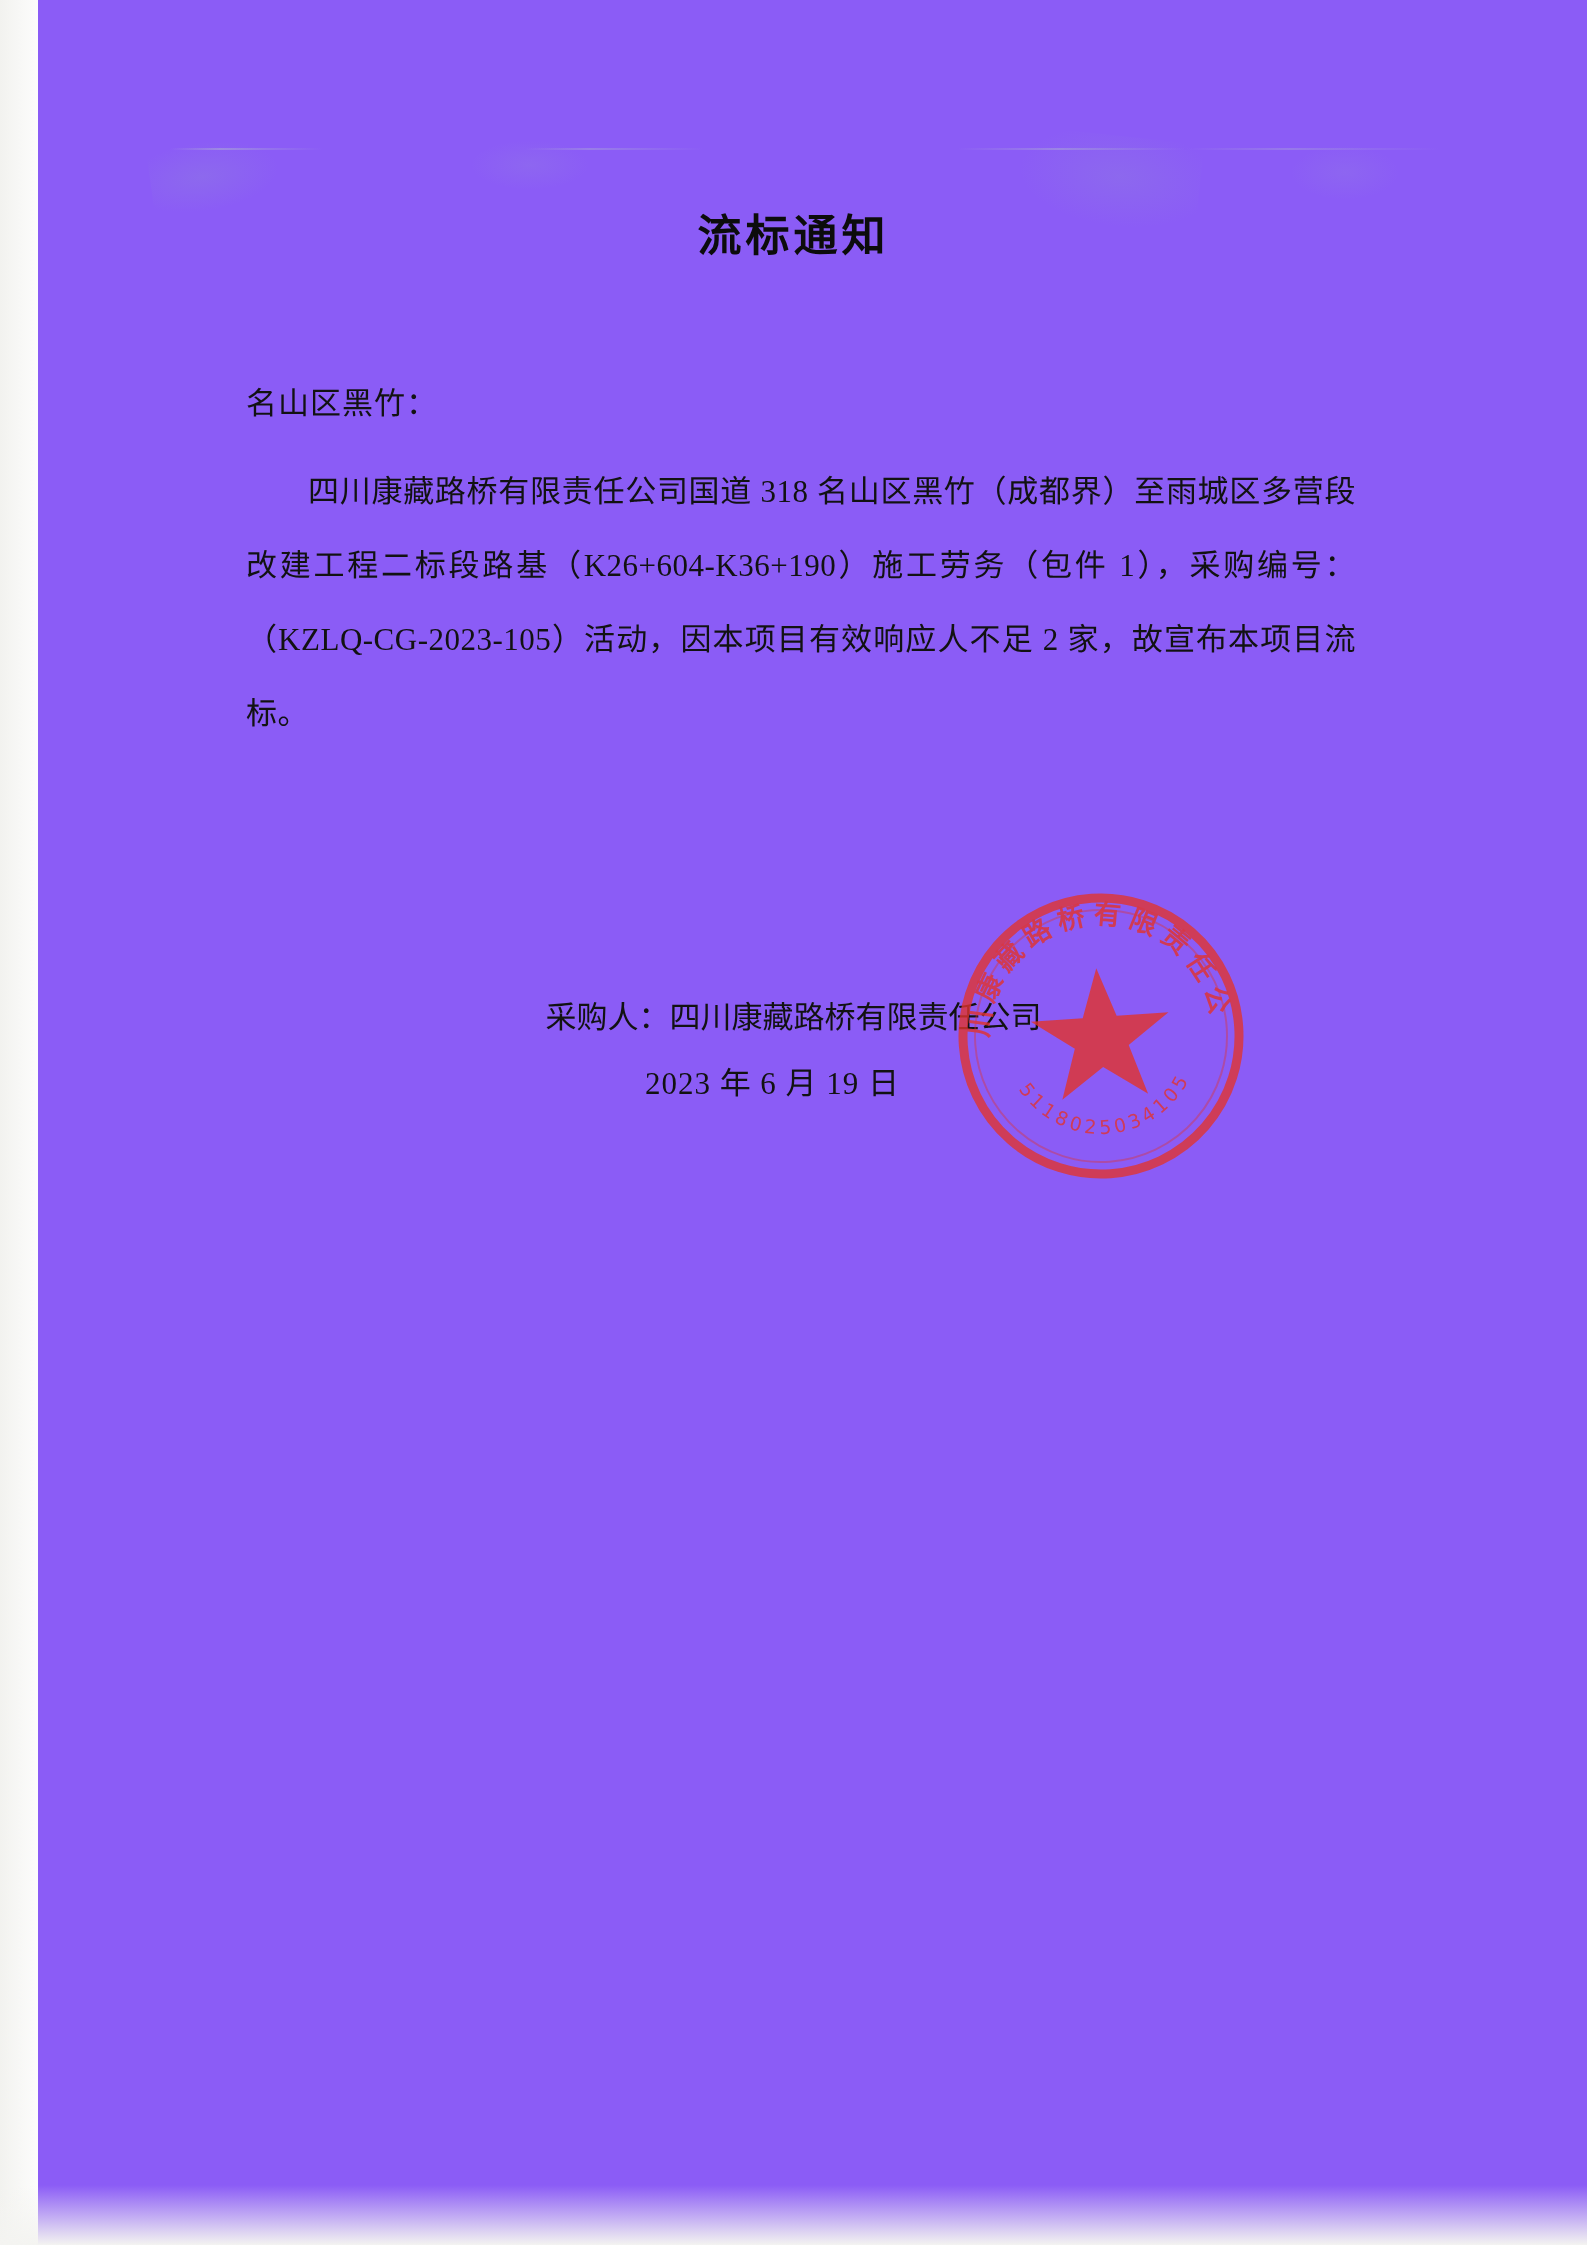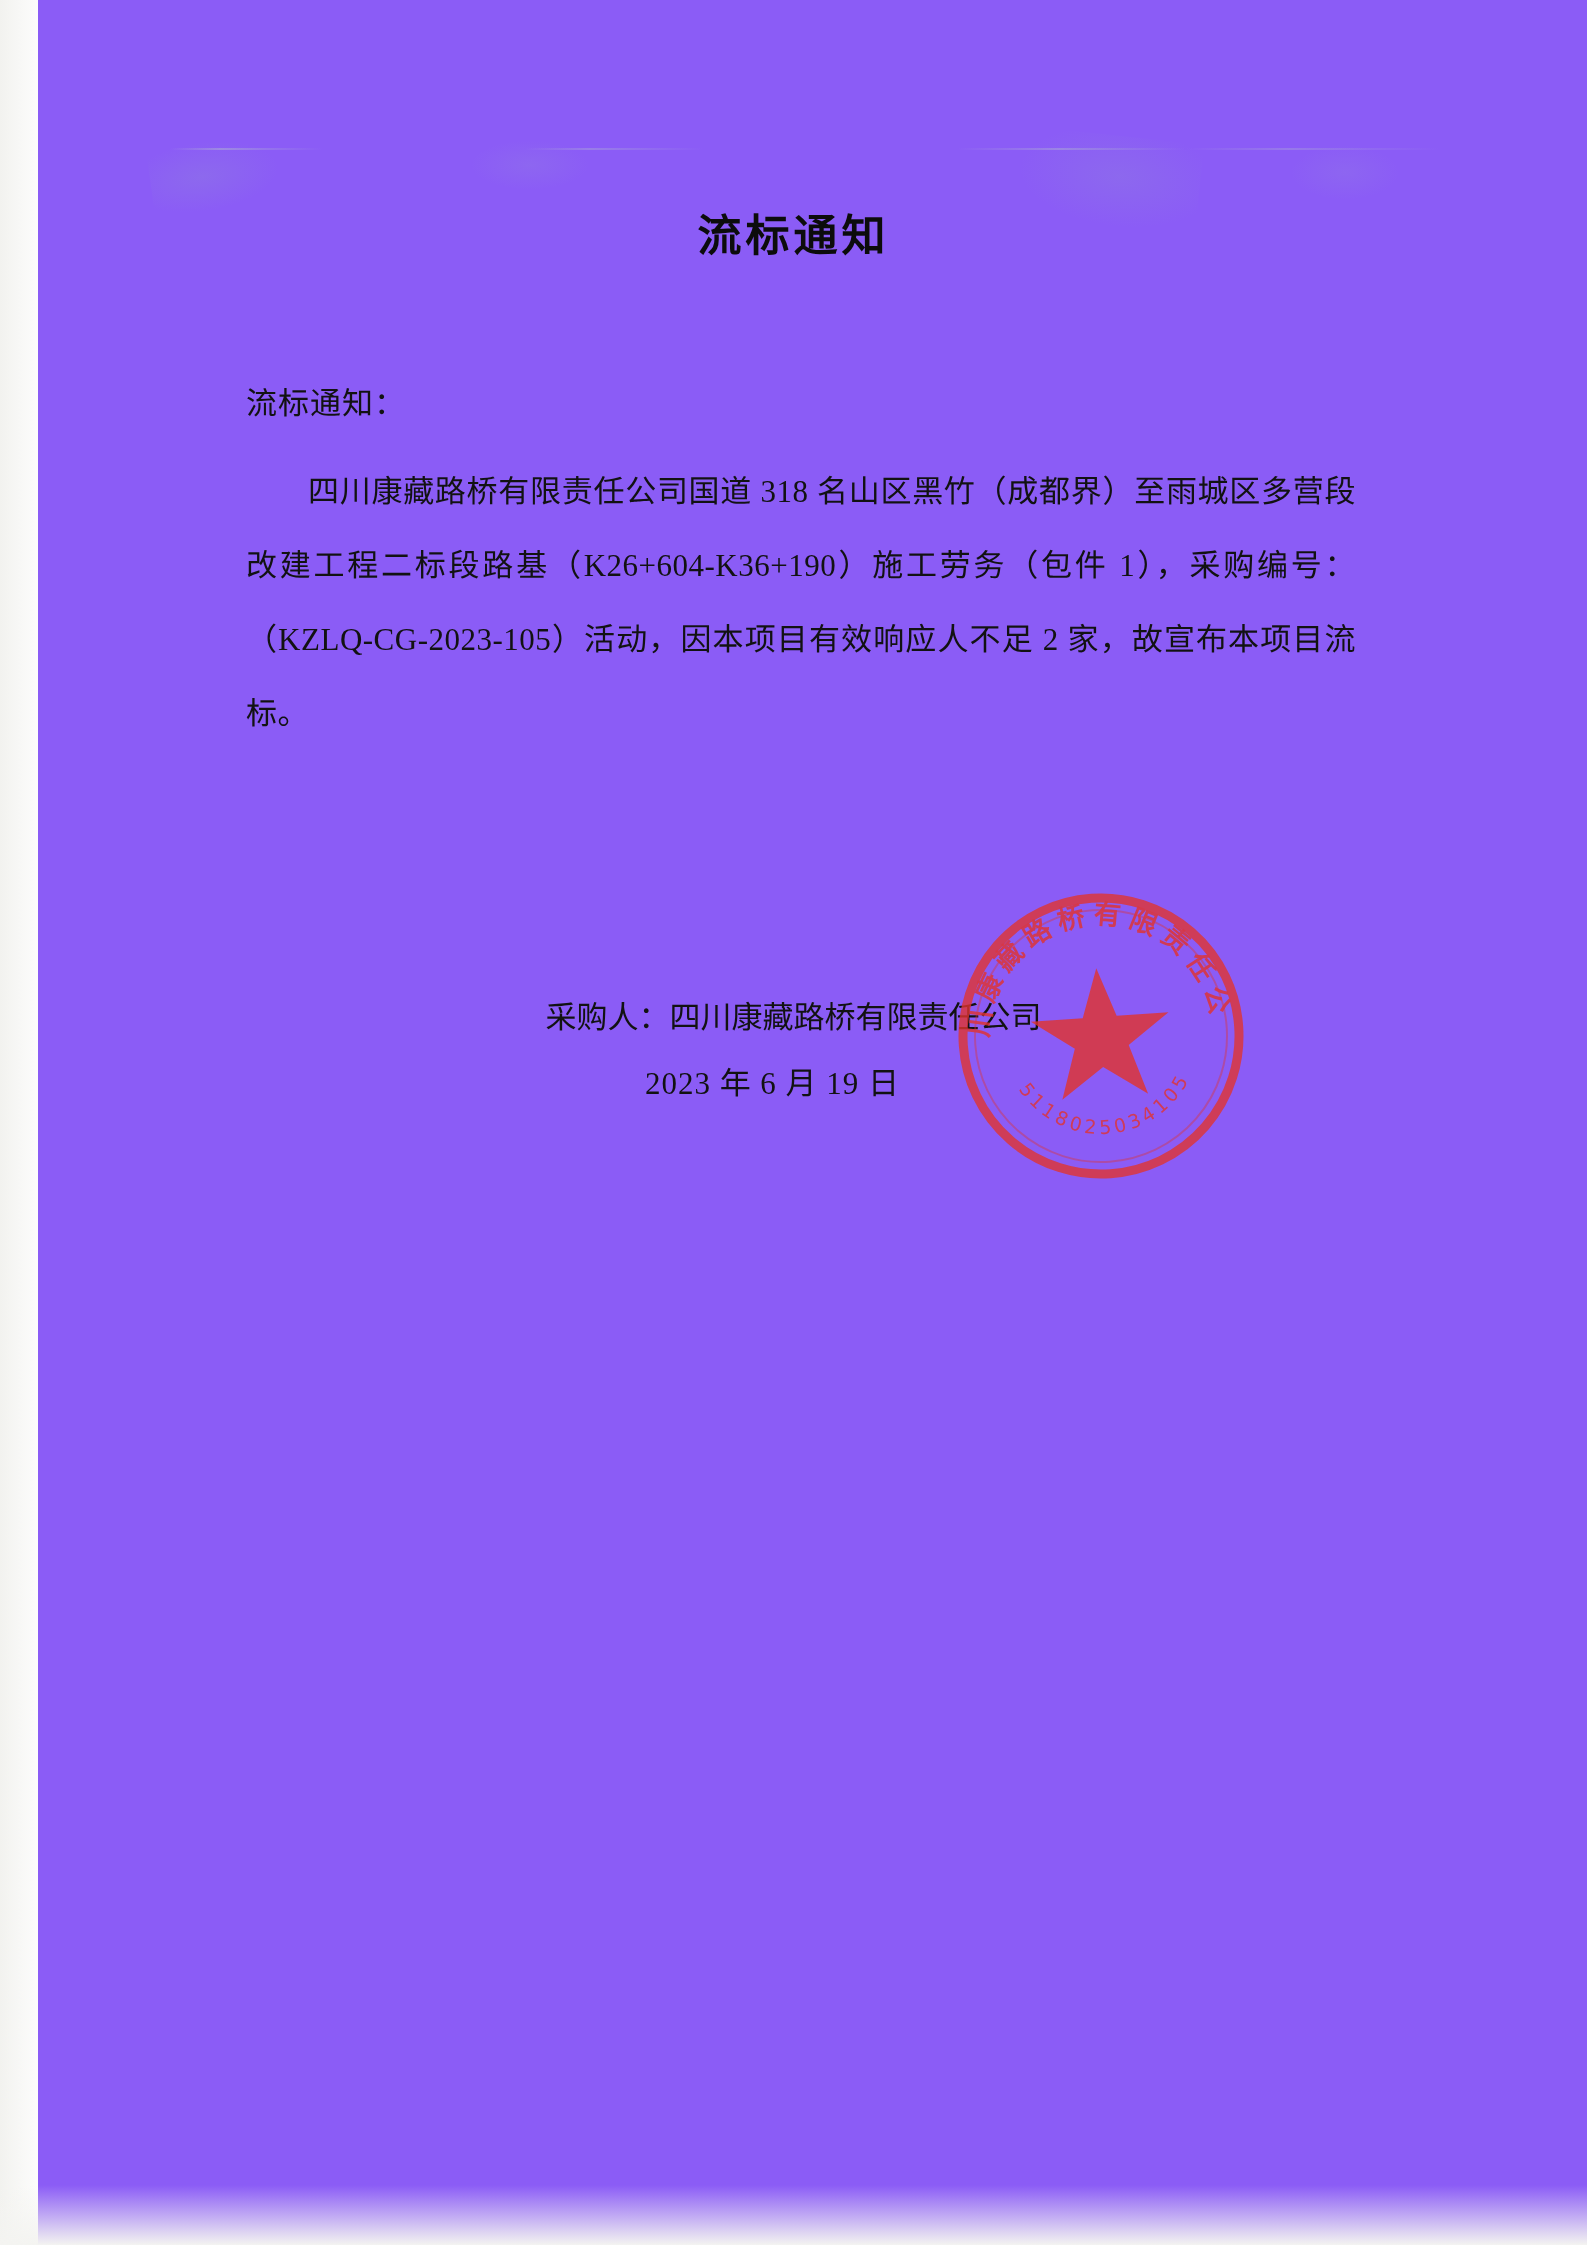--- a/index.html
+++ b/index.html
@@ -159,21 +159,21 @@
   <div class="paper-edge-bottom"></div>
 
   <div class="scan-smudge smudge-a"></div>
   <div class="scan-smudge smudge-b"></div>
   <div class="scan-smudge smudge-c"></div>
   <div class="scan-smudge smudge-d"></div>
   <div class="smudge-hairline"></div>
 
   <div class="doc-title">流标通知</div>
 
-  <div class="salutation">流标通知：</div>
+  <div class="salutation">名山区黑竹：</div>
 
   <div class="body-block">
     <p>四川康藏路桥有限责任公司国道 318 名山区黑竹（成都界）至雨城区多营段改建工程二标段路基（K26+604-K36+190）施工劳务（包件 1），采购编号：（KZLQ-CG-2023-105）活动，因本项目有效响应人不足 2 家，故宣布本项目流标。</p>
   </div>
 
   <div class="signature-block">
     <div class="sig-line">采购人：四川康藏路桥有限责任公司</div>
     <div class="sig-line date">2023 年 6 月 19 日</div>
   </div>
 

